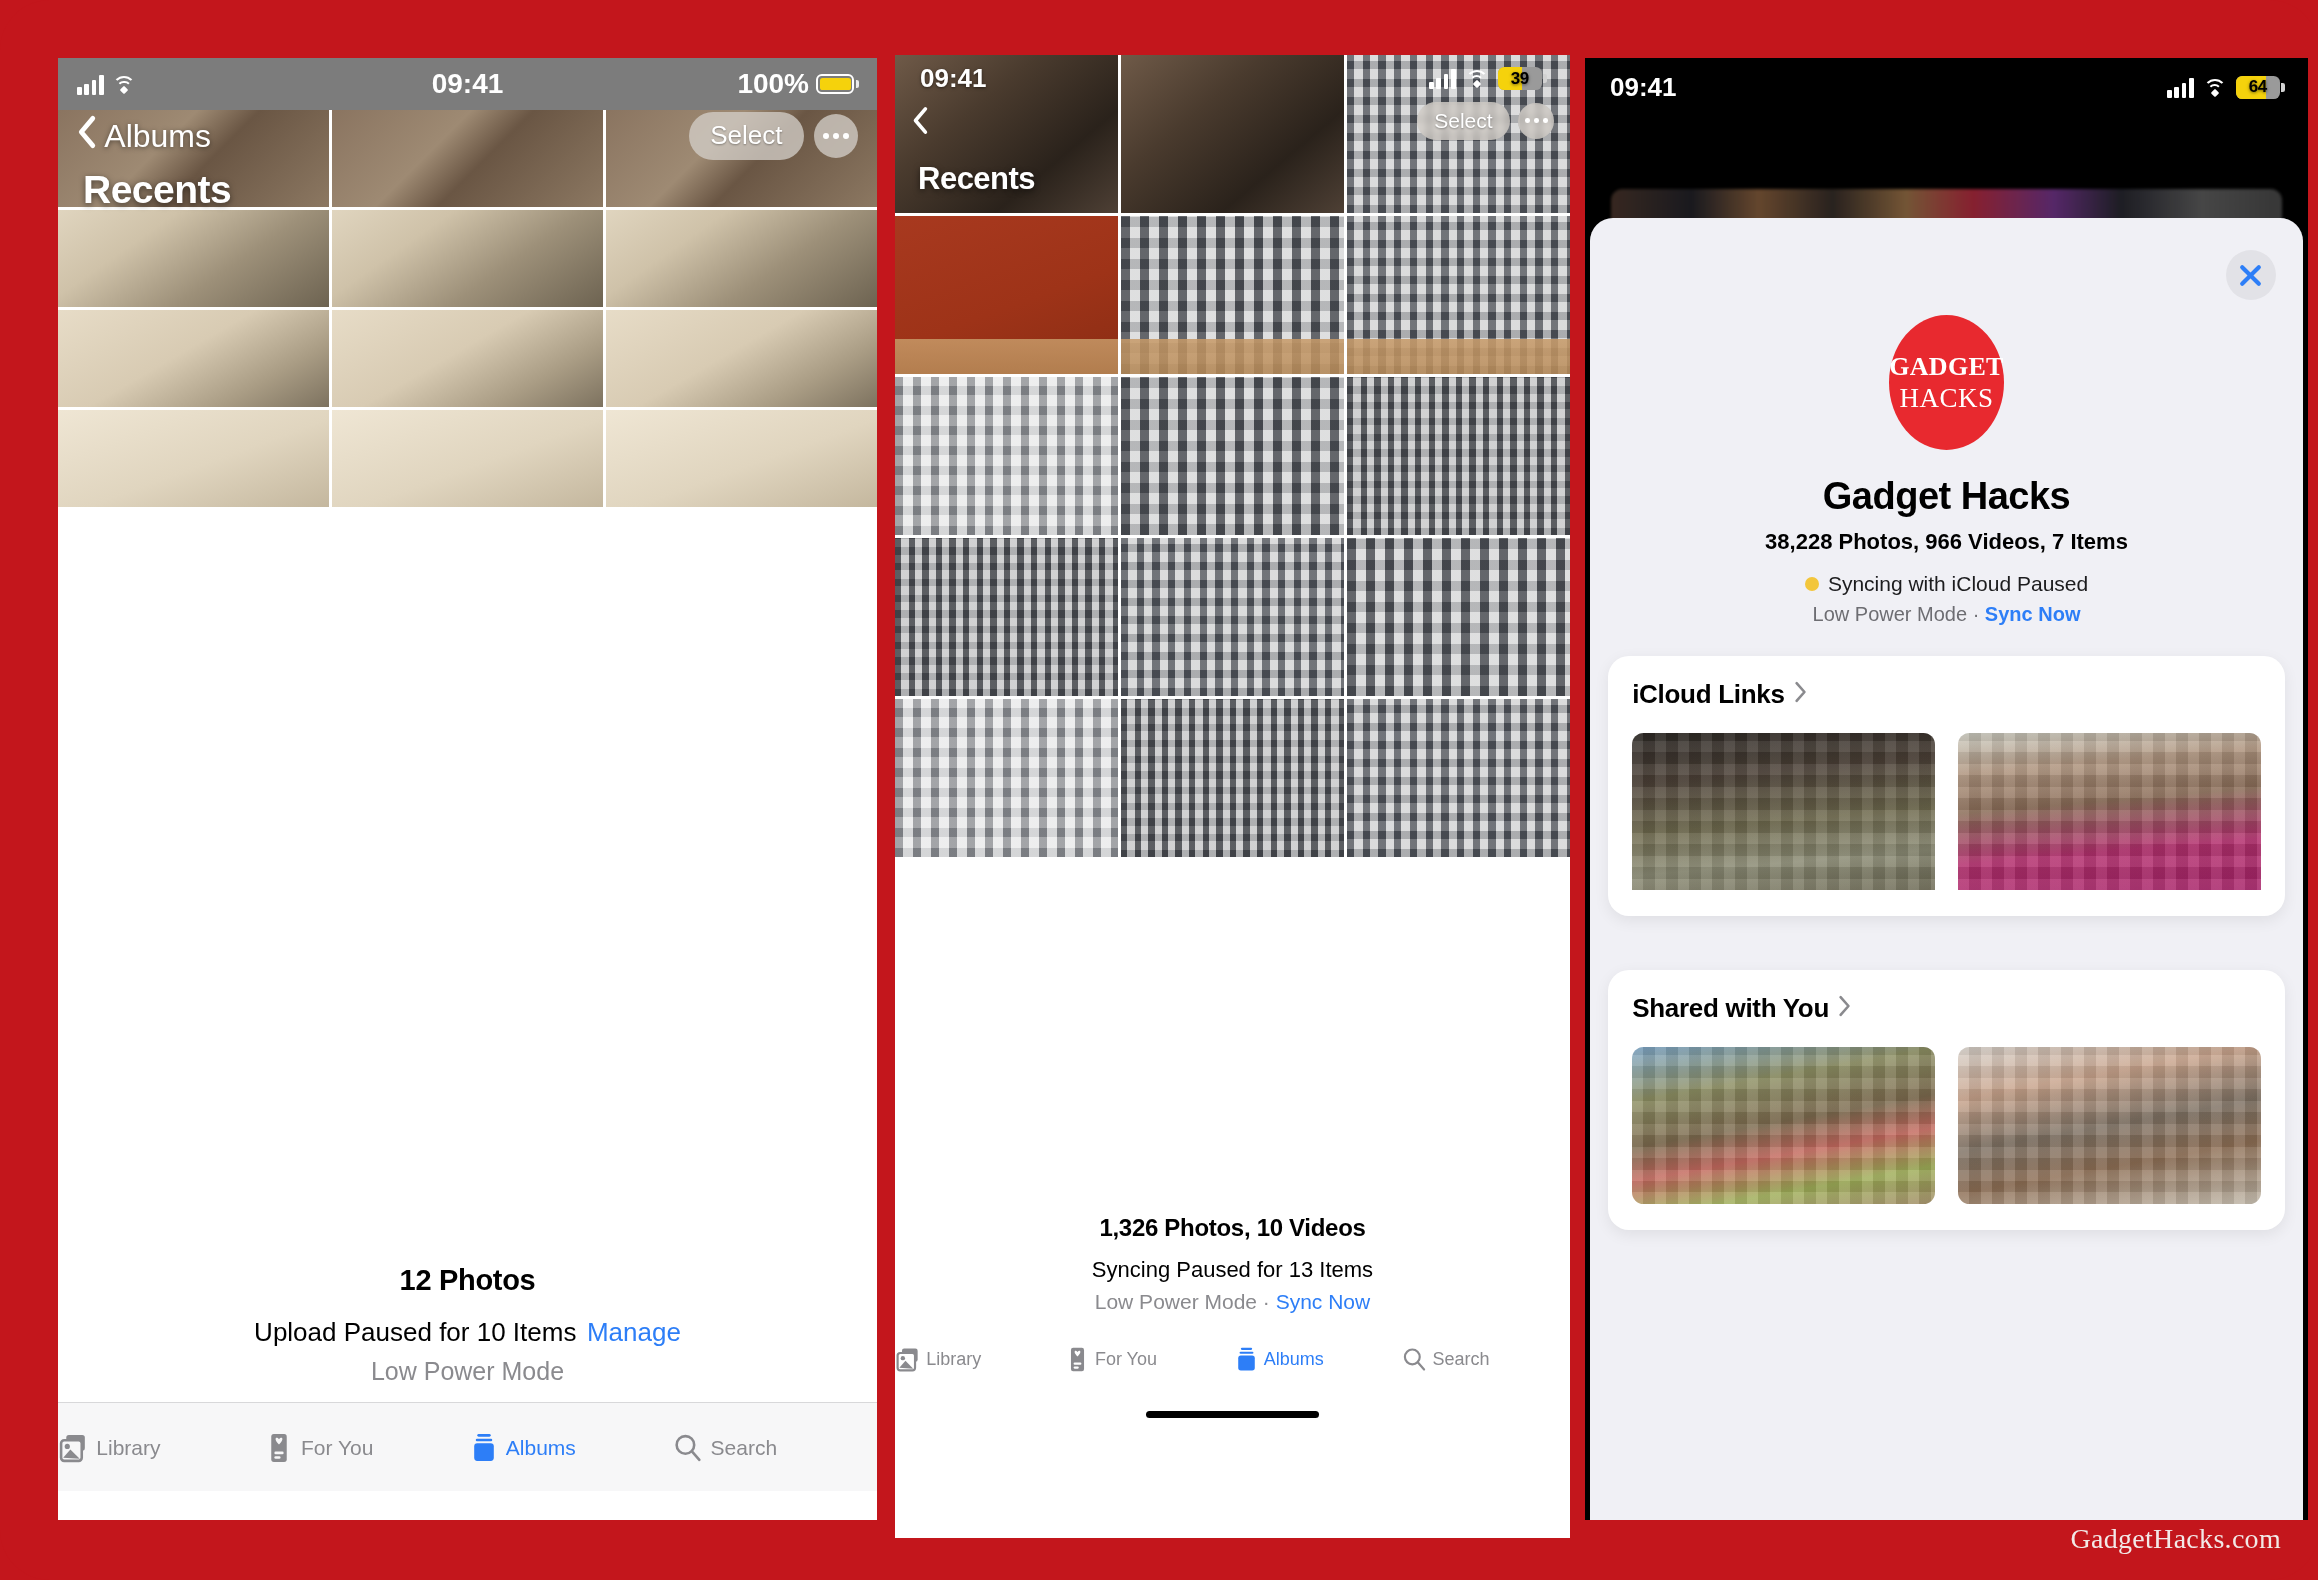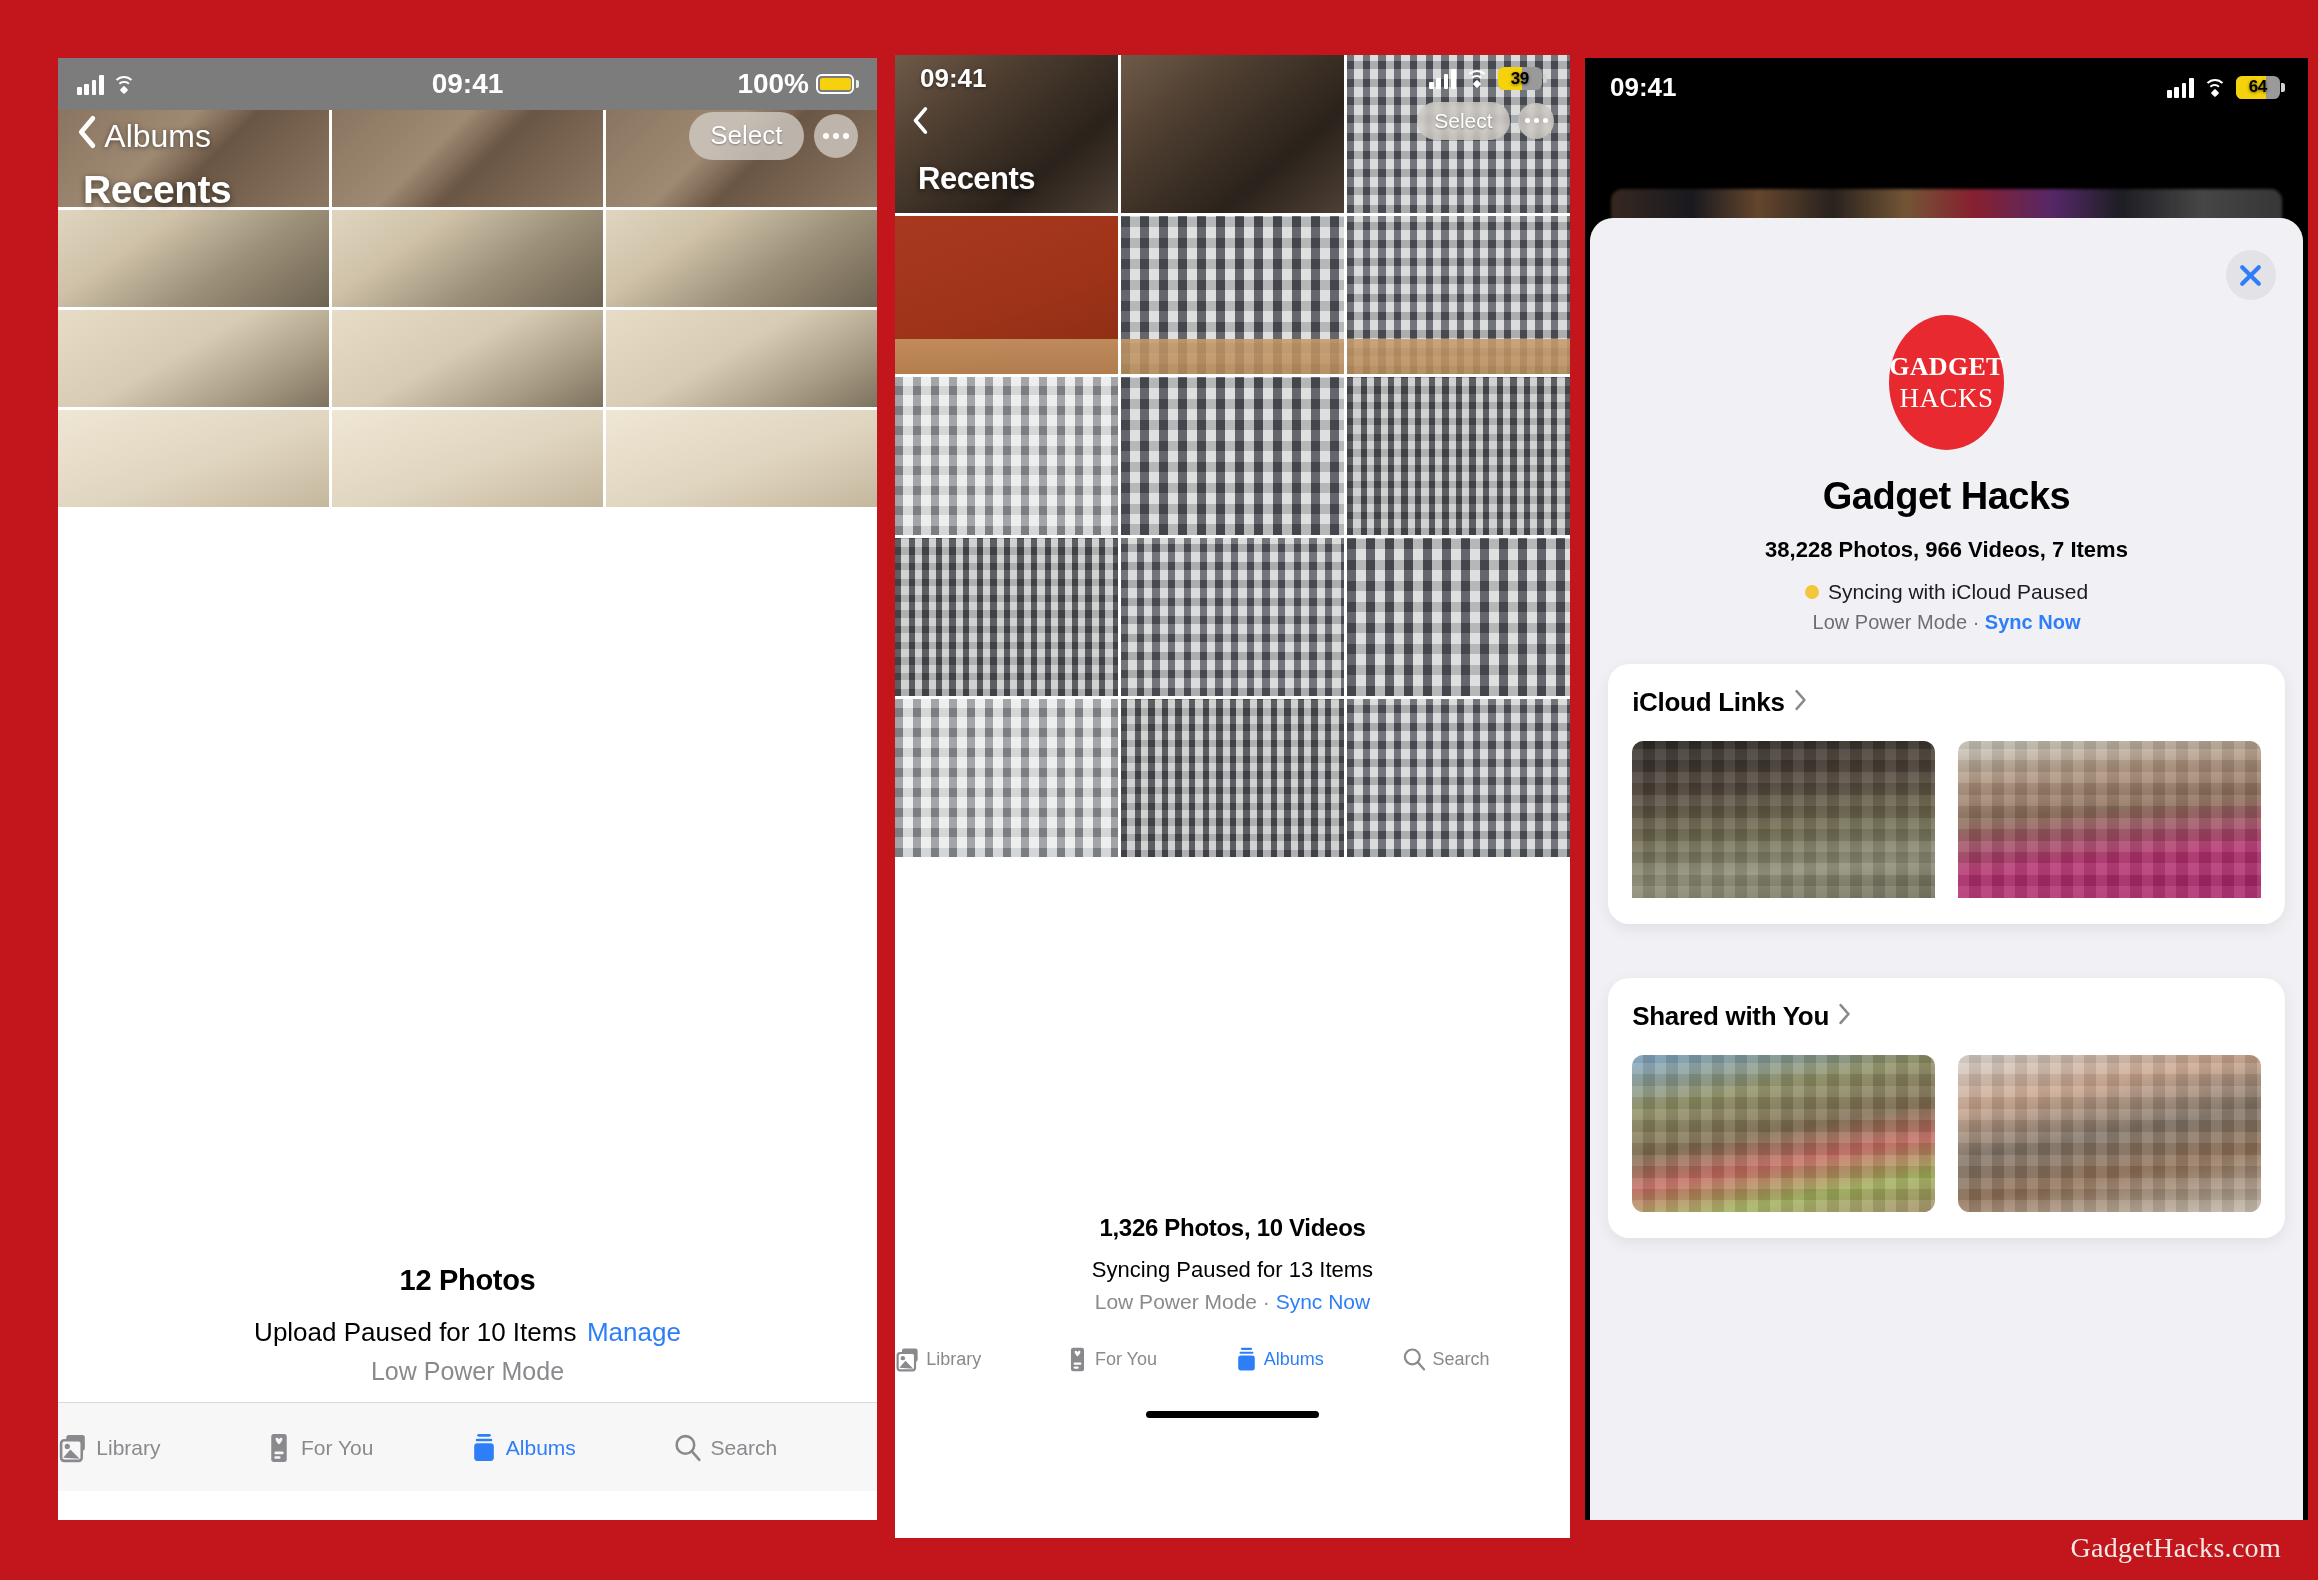--- a/index.html
+++ b/index.html
@@ -220,21 +220,21 @@
 
   .acct { text-align:center; padding-top:97px; }
   .logo-circle {
     width:115px; height:135px; margin:0 auto; border-radius:50%;
     background:#e8292f; display:flex; flex-direction:column; align-items:center; justify-content:center;
     color:#fff;
   }
   .logo-circle .l1 { font-family:"Liberation Serif", serif; font-weight:700; font-size:26px; letter-spacing:0.3px; }
   .logo-circle .l2 { font-family:"Liberation Serif", serif; font-weight:400; font-size:27px; letter-spacing:0.5px; margin-top:1px; }
   .acct .name { margin-top:25px; font-size:38px; font-weight:700; color:#000; letter-spacing:-0.5px; }
-  .acct .meta { margin-top:19px; font-size:22px; font-weight:600; color:#000; }
+  .acct .meta { margin-top:11px; font-size:22px; font-weight:600; color:#000; }
   .acct .sync { margin-top:17px; font-size:21px; color:#1c1c1e; display:flex; align-items:center; justify-content:center; gap:8.4px; }
   .acct .sync .dot { width:14.7px; height:14.7px; border-radius:50%; background:#f3c63c; display:inline-block; }
   .acct .sub { margin-top:7.3px; font-size:20px; color:#6d6d72; }
   .acct .sub .sync-now { color:#2d7ef7; font-weight:600; }
 
   .card {
     position:relative; margin:0 18px; background:#fff; border-radius:21px;
     padding:23px 24px 26px; box-shadow:0 4.2px 14.7px rgba(0,0,0,.07);
   }
   #card-shared { margin-top:54px; }
@@ -260,21 +260,21 @@
      filter: blur(0.5px); }
   .t-link2 { background:
      repeating-linear-gradient(90deg, rgba(255,255,255,.08) 0 11.5px, rgba(0,0,0,.08) 11.5px 23px),
      repeating-linear-gradient(0deg, rgba(255,255,255,.07) 0 11.5px, rgba(0,0,0,.07) 11.5px 23px),
      linear-gradient(175deg,#cfcfc4 0%,#b19781 22%,#8c6e59 44%,#b5316f 72%,#a8246a 100%);
      filter: blur(0.5px); }
   #card-links .thumb { height:157px; border-radius:11.5px 11.5px 0 0; }
 
   
   #watermark {
-    position:absolute; right:38px; bottom:16px;
+    position:absolute; right:38px; bottom:25px;
     font-family:"Liberation Serif", serif; font-size:28px; color:#f2e9e7; letter-spacing:0.3px;
   }
 </style>
 </head>
 <body>
 
 <div id="root">
 
   <div class="panel" id="panel1">
 

